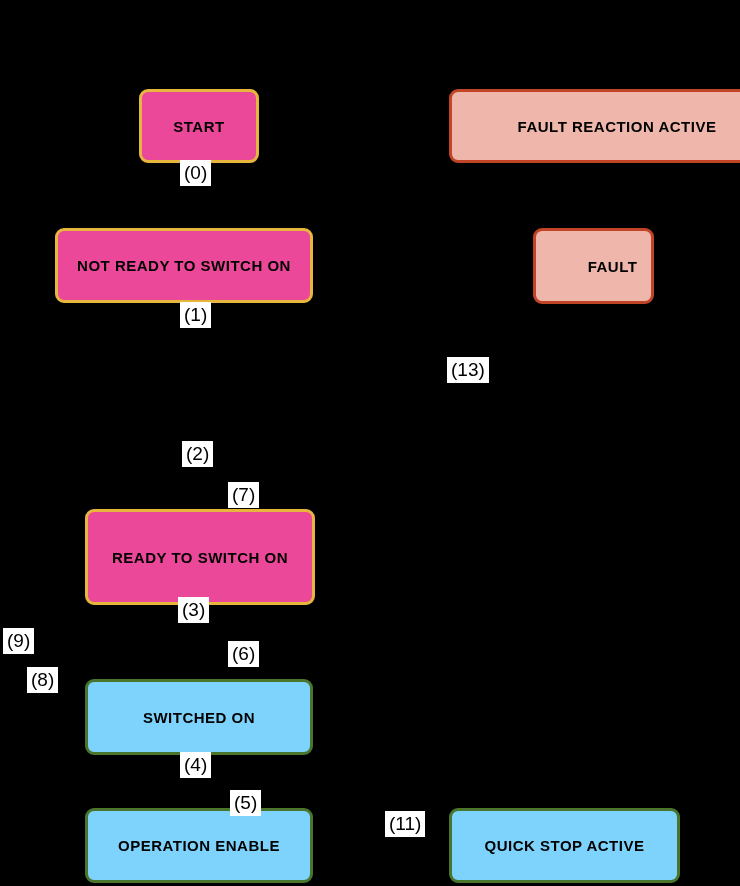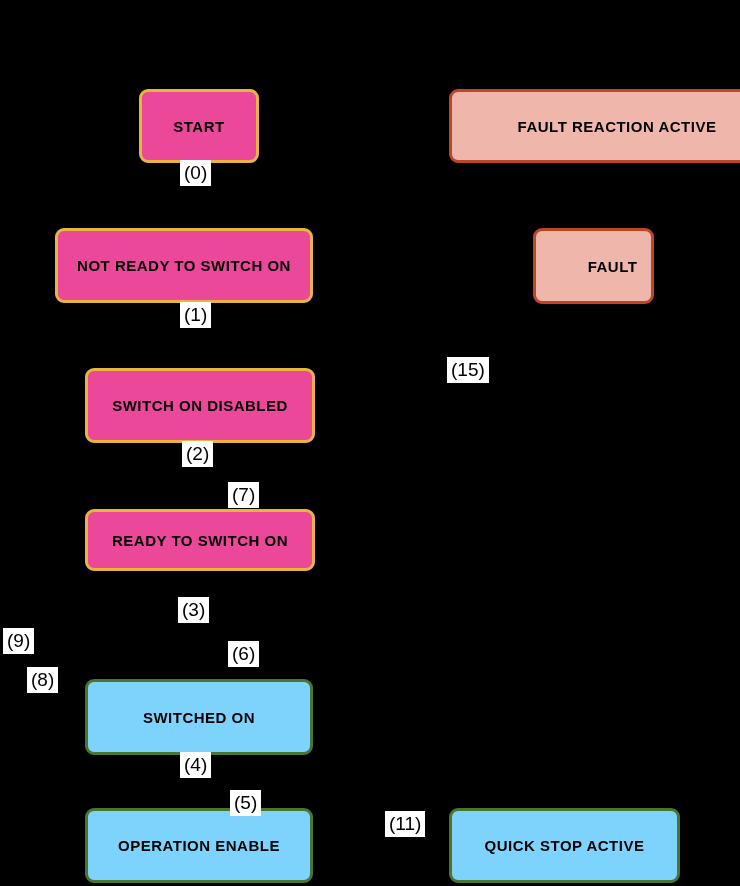--- a/index.html
+++ b/index.html
@@ -69,25 +69,22 @@
   </div>
 
   <div class="state yellow" style="left:55px; top:228px; width:258px; height:75px;">
     <span class="state-label">NOT READY TO SWITCH ON</span>
   </div>
 
   <div class="state red" style="left:533px; top:228px; width:121px; height:76px;padding-left:38px;">
     <span class="state-label">FAULT</span>
   </div>
 
-  <div class="state yellow" style="left:85px; top:368px; width:230px; height:75px;">
-    <span class="state-label">SWITCH ON DISABLED</span>
-  </div>
 
-  <div class="state yellow" style="left:85px; top:509px; width:230px; height:62px;">
+  <div class="state yellow" style="left:85px; top:509px; width:230px; height:96px;">
     <span class="state-label">READY TO SWITCH ON</span>
   </div>
 
   <div class="state green" style="left:85px; top:679px; width:228px; height:76px;">
     <span class="state-label">SWITCHED ON</span>
   </div>
 
   <div class="state green" style="left:85px; top:808px; width:228px; height:75px;">
     <span class="state-label">OPERATION ENABLE</span>
   </div>
@@ -109,17 +106,17 @@
   <div class="tlabel" style="left:3px; top:628px;">(9)</div>
 
   <div class="tlabel" style="left:228px; top:641px;">(6)</div>
 
   <div class="tlabel" style="left:27px; top:667px;">(8)</div>
 
   <div class="tlabel" style="left:180px; top:752px;">(4)</div>
 
   <div class="tlabel" style="left:230px; top:790px;">(5)</div>
 
-  <div class="tlabel" style="left:447px; top:357px;">(15)</div>
+  <div class="tlabel" style="left:447px; top:357px;">(13)</div>
 
   <div class="tlabel" style="left:357px; top:811px;margin-left:28px;">(11)</div>
 
 </div>
 
 </body></html>

